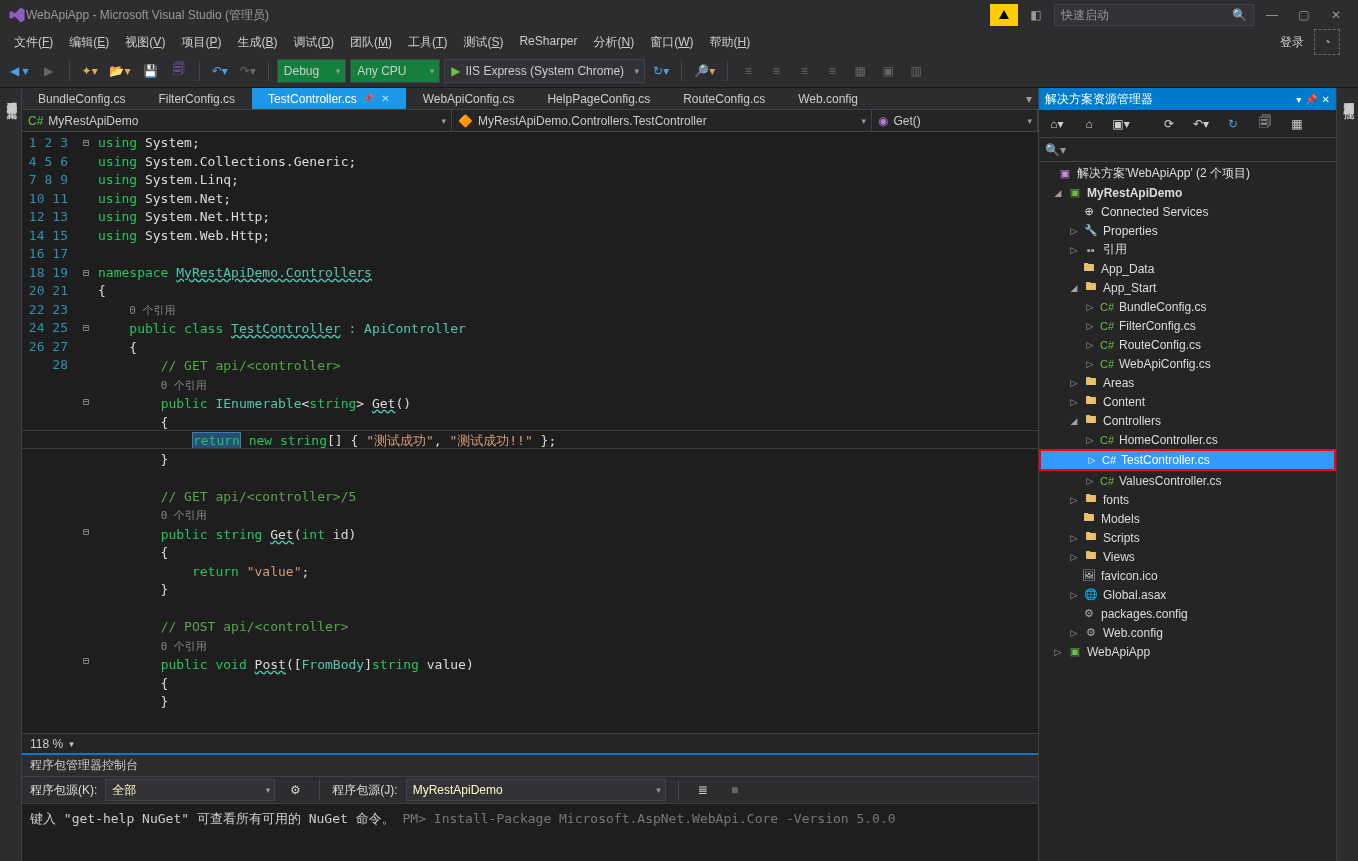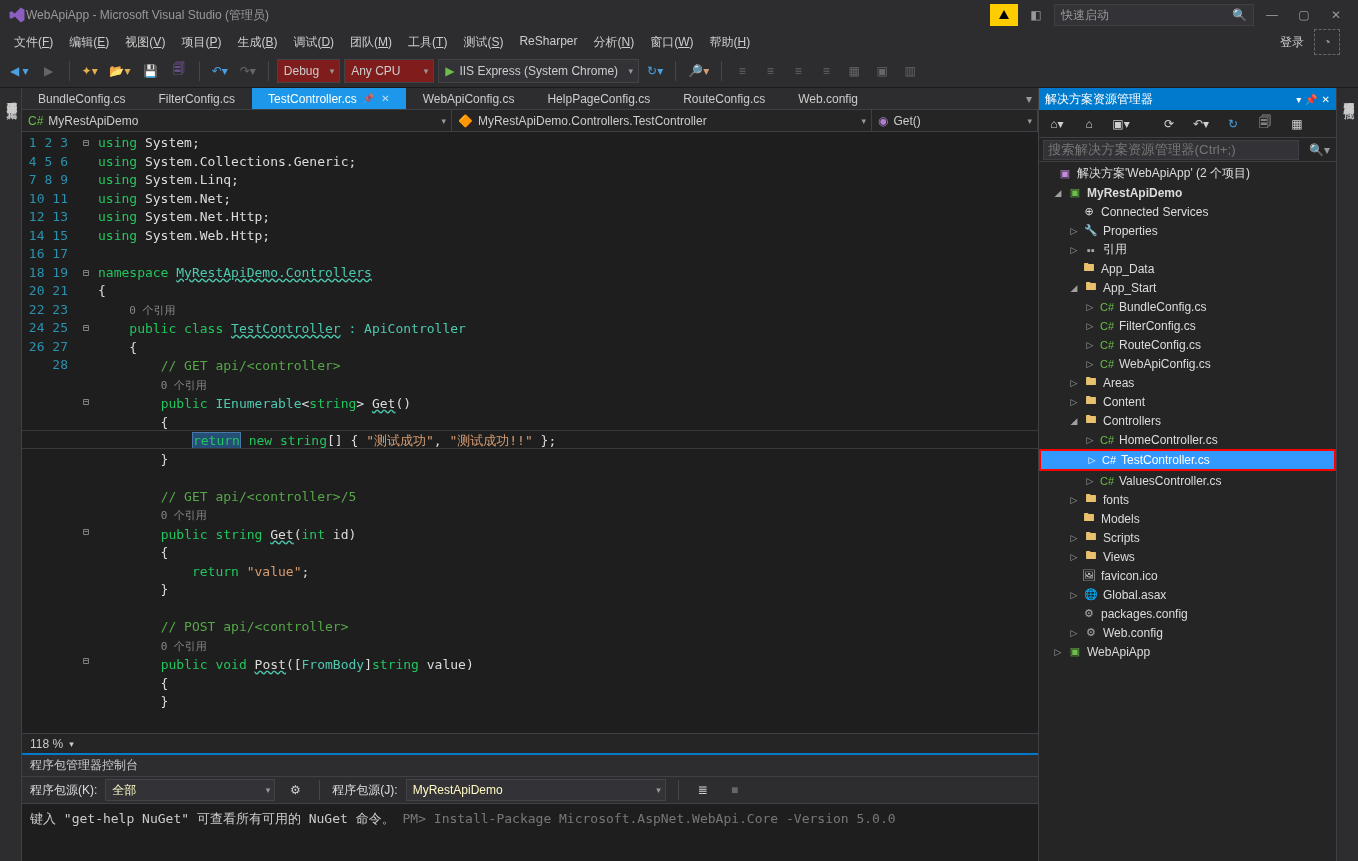--- a/index.html
+++ b/index.html
@@ -14,21 +14,21 @@
 .winbtn { width: 28px; height: 22px; display: flex; align-items: center; justify-content: center; color: #999; cursor: pointer; }
 .menubar { background: #2d2d30; height: 24px; display: flex; align-items: center; padding: 0 6px; justify-content: space-between; }
 .menus { display: flex; }
 .menu-item { padding: 2px 8px; color: #ccc; cursor: pointer; }
 .menu-item u { text-decoration: underline; }
 .login { color: #ccc; padding: 2px 12px; display:flex; align-items:center; gap:10px;}
 .login .avatar{width:26px;height:26px;border:1px dashed #666;display:flex;align-items:center;justify-content:center;color:#999}
 .toolbar { background: #2d2d30; height: 34px; border-bottom: 1px solid #1a1a1a; display: flex; align-items: center; padding: 0 6px; gap: 4px; }
 .tbtn { height: 24px; min-width: 24px; display: inline-flex; align-items: center; justify-content: center; color: #d0d0d0; padding: 0 4px; cursor: pointer; }
 .tsep { width: 1px; height: 20px; background: #46464a; margin: 0 4px; }
-.tcombo { background: #7f1d1d; border: 1px solid #434346; height: 24px; padding: 0 20px 0 6px; display: inline-flex; align-items: center; color: #ccc; position: relative; }
+.tcombo { background: #15803d; border: 1px solid #434346; height: 24px; padding: 0 26px 0 6px; display: inline-flex; align-items: center; color: #ccc; position: relative; }
 .tcombo::after { content: '▾'; position: absolute; right: 5px; font-size: 9px; color: #999; }
 .run-btn { background: #333337; border: 1px solid #434346; height: 24px; padding: 0 20px 0 6px; display: inline-flex; align-items: center; color: #ccc; gap: 5px; position:relative;}
 .run-btn::after{content:'▾';position:absolute;right:5px;font-size:9px;color:#999;}
 .play { color: #6cbf4a; }
 .main { display: flex; height: calc(861px - 30px - 24px - 34px); }
 .left-gutter, .right-gutter { width: 22px; background: #2d2d30; border-right: 1px solid #3f3f46; writing-mode: vertical-rl; text-orientation: mixed; color: #ccc; font-size: 11px; padding: 6px 2px; }
 .right-gutter { border-right: none; border-left: 1px solid #3f3f46; }
 .center { flex: 1; display: flex; flex-direction: column; min-width: 0; }
 .doctabs { background: #2d2d30; height: 22px; display: flex; align-items: stretch; border-bottom: 1px solid #3f3f46; }
 .doctab { padding: 0 16px; display: flex; align-items: center; color: #ccc; border-right: 1px solid #2d2d30; cursor:pointer; gap:6px;}
@@ -340,21 +340,20 @@
       <span class="tsep"></span>
       <span class="tbtn">⟳</span>
       <span class="tbtn">↶▾</span>
       <span class="tbtn" style="color:#4aa0e0">↻</span>
       <span class="tbtn">🗐</span>
       <span class="tbtn">▦</span>
       <span class="tsep"></span>
       <span class="tbtn">&lt;&gt;</span>
     </div>
     <div class="panel-search">
-      <input placeholder="搜索解决方案资源管理器(Ctrl+;)" style="">
       <span style="padding:0 6px;color:#999">🔍▾</span>
     </div>
     <div class="tree">
       <div class="tree-row">
           <span class="exp"></span>
           <span class="ico ico-sln">▣</span>
           <span>解决方案'WebApiApp' (2 个项目)</span>
         </div>
       <div class="tree-row" style="padding-left:14px">
           <span class="exp">◢</span>

